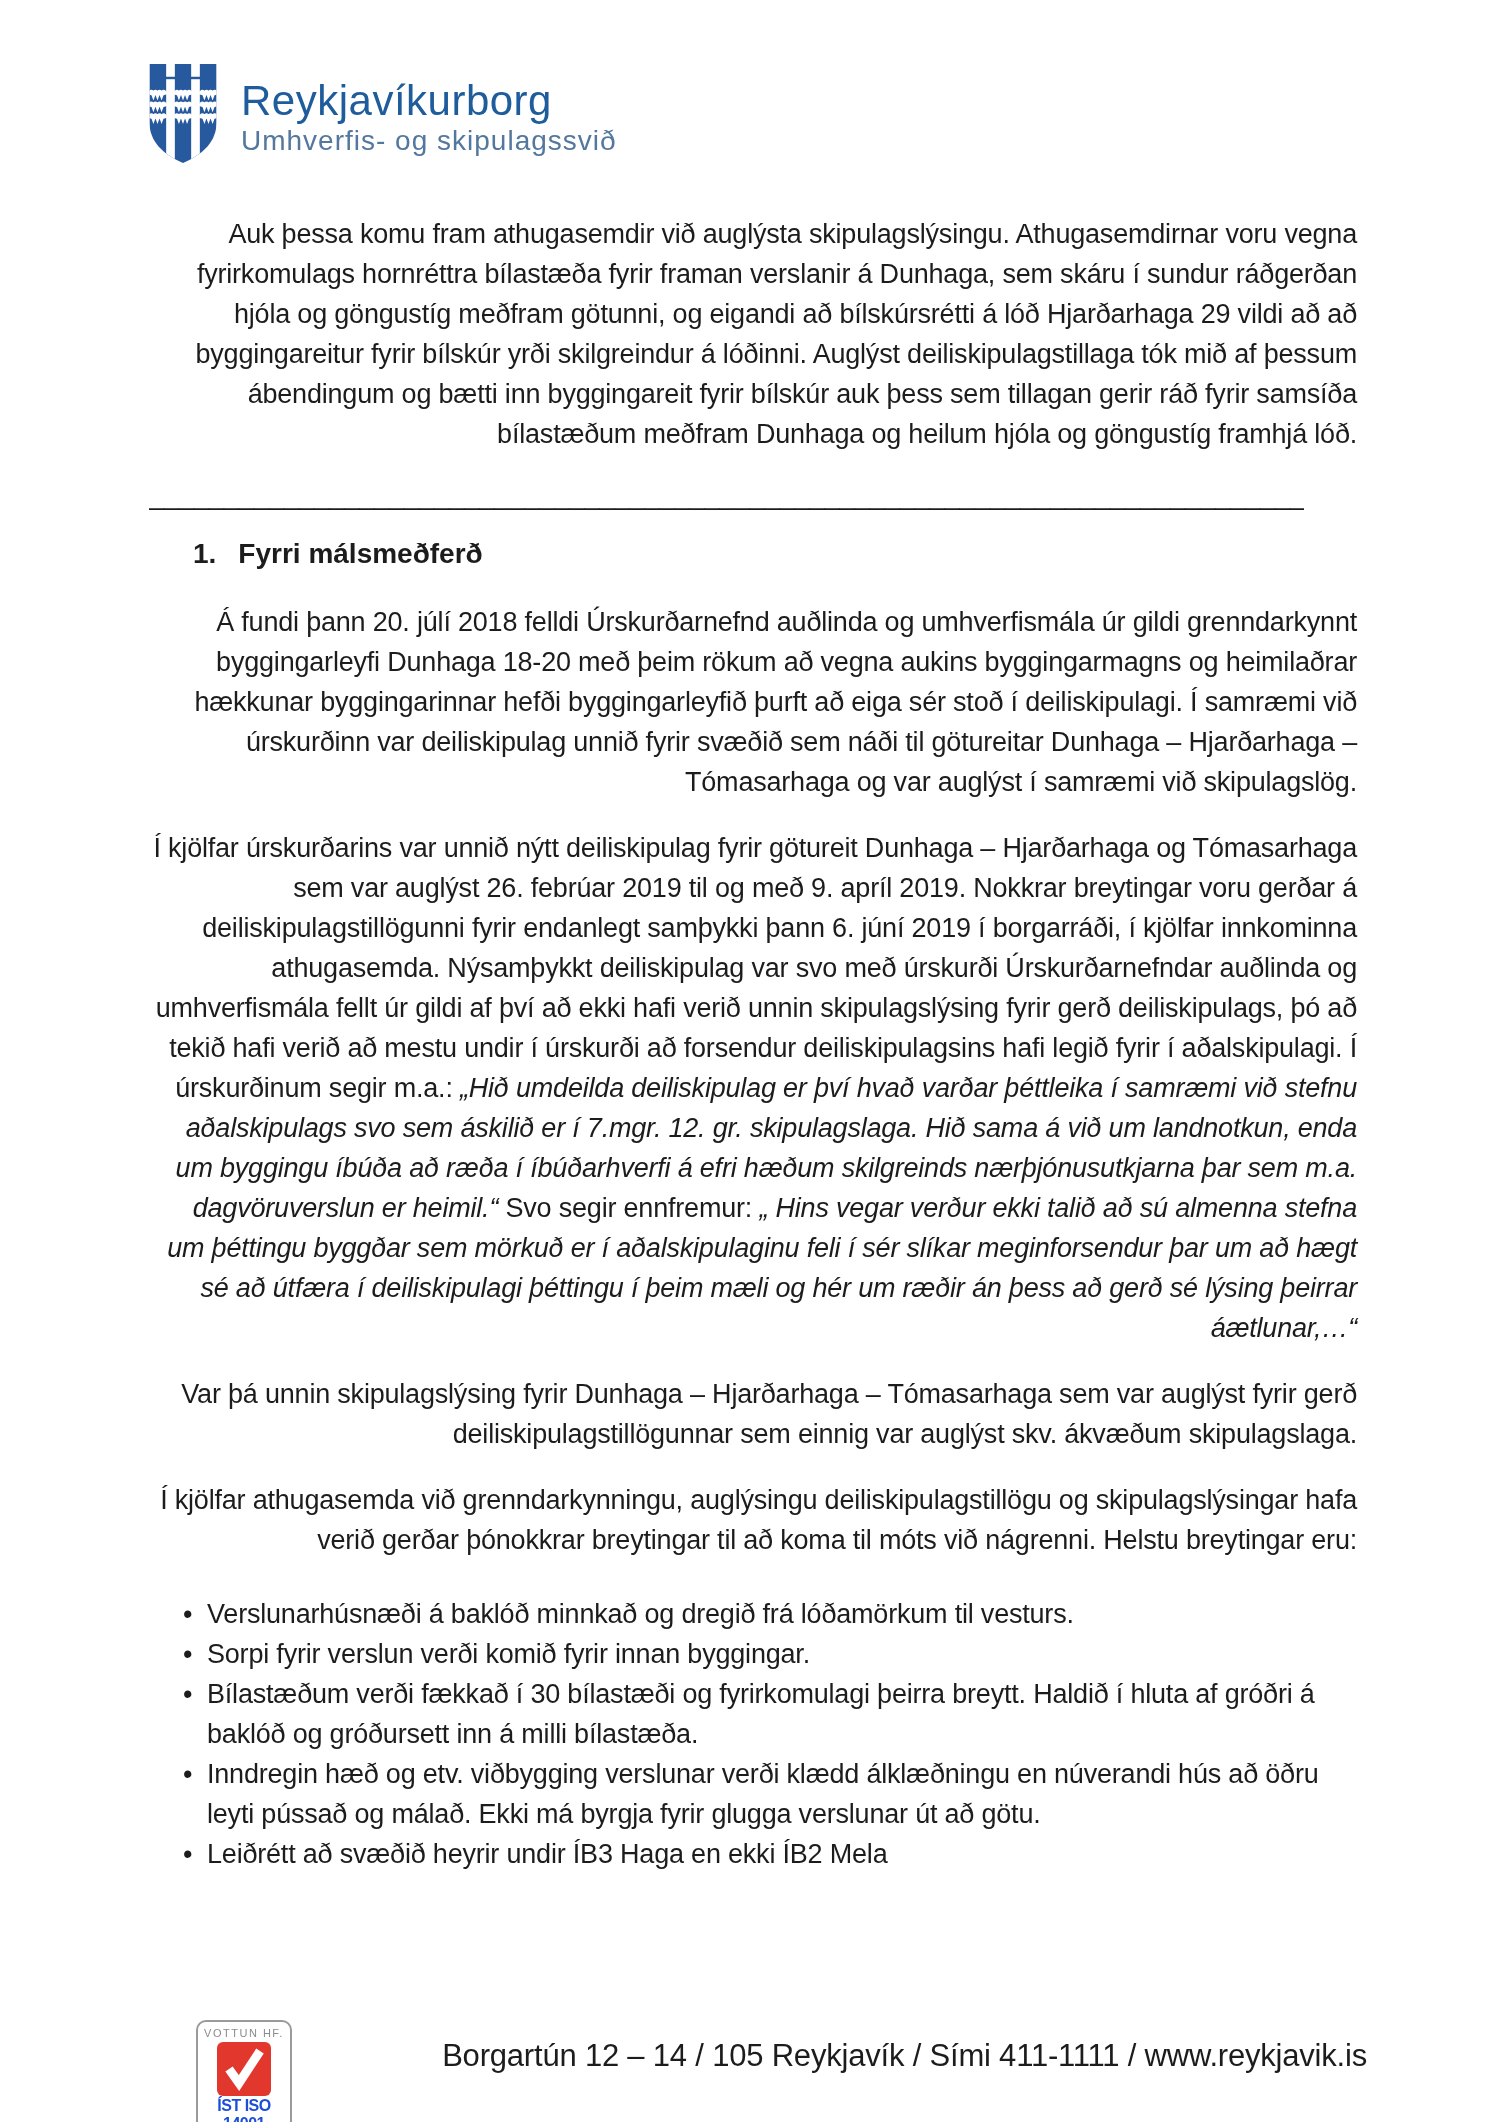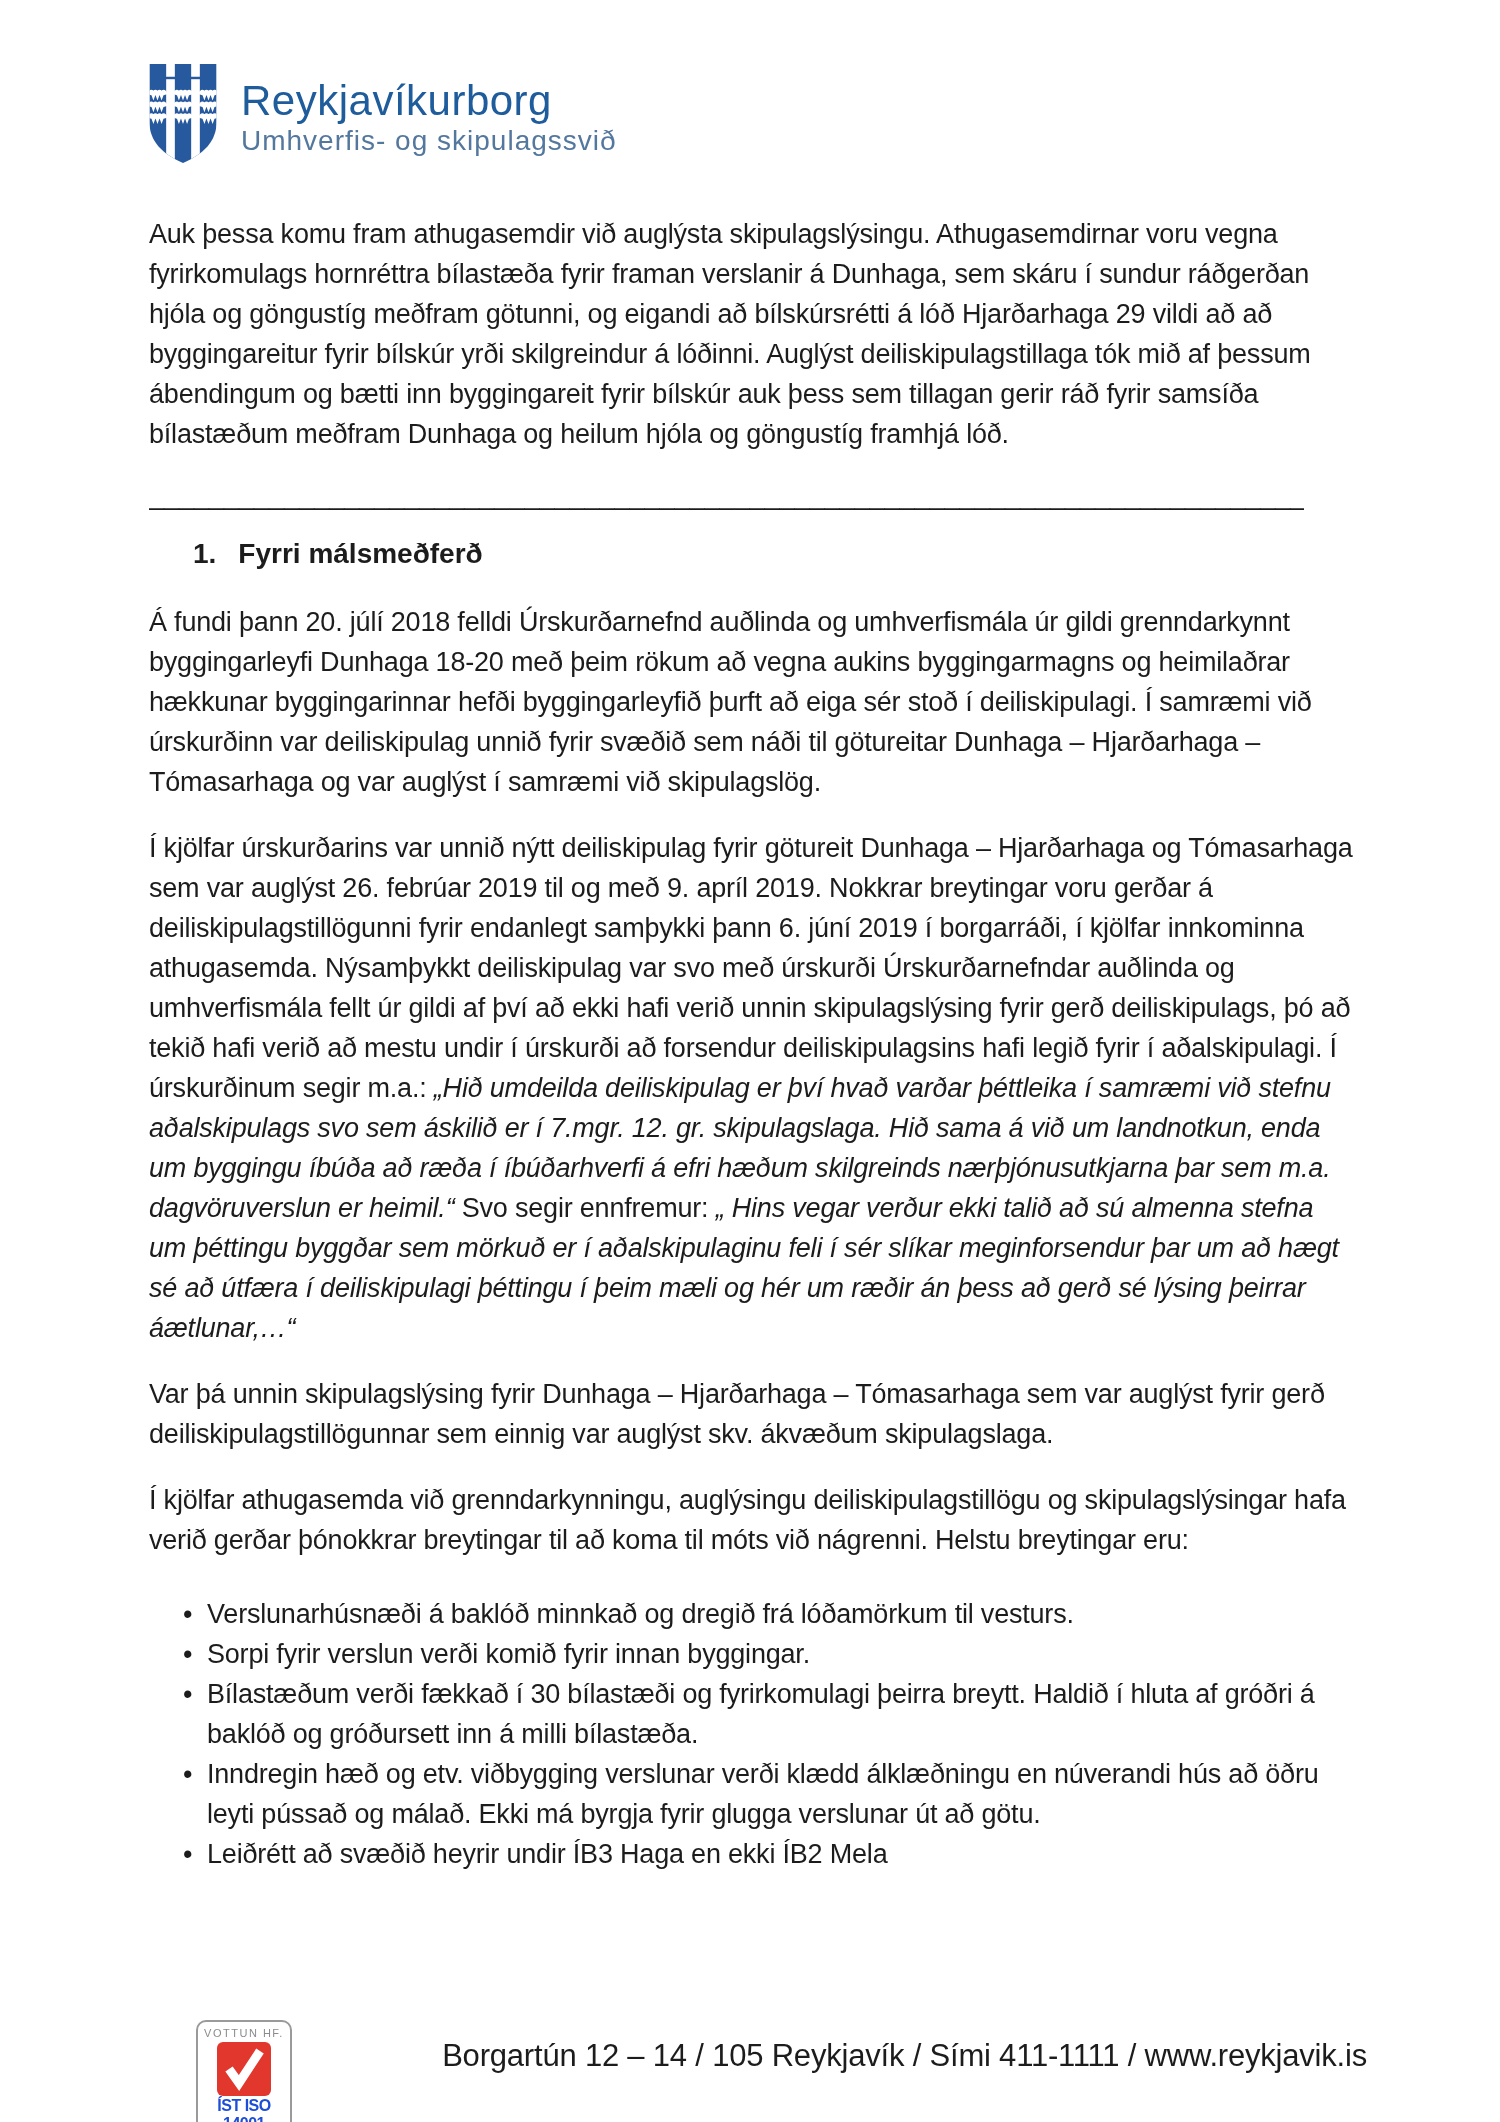--- a/index.html
+++ b/index.html
@@ -40,20 +40,21 @@
     line-height: 34px;
     color: #54779e;
     letter-spacing: 1px;
   }
   
   .para {
     font-size: 27px;
     line-height: 40px;
     margin: 0 0 26px 0;
     letter-spacing: -0.2px;
+    text-align: right;
   }
   .separator {
     font-size: 27px;
     line-height: 30px;
     white-space: nowrap;
     overflow: hidden;
     width: 1155px;
     margin: 10px 0 24px 0;
     color: #1c1c1c;
   }

